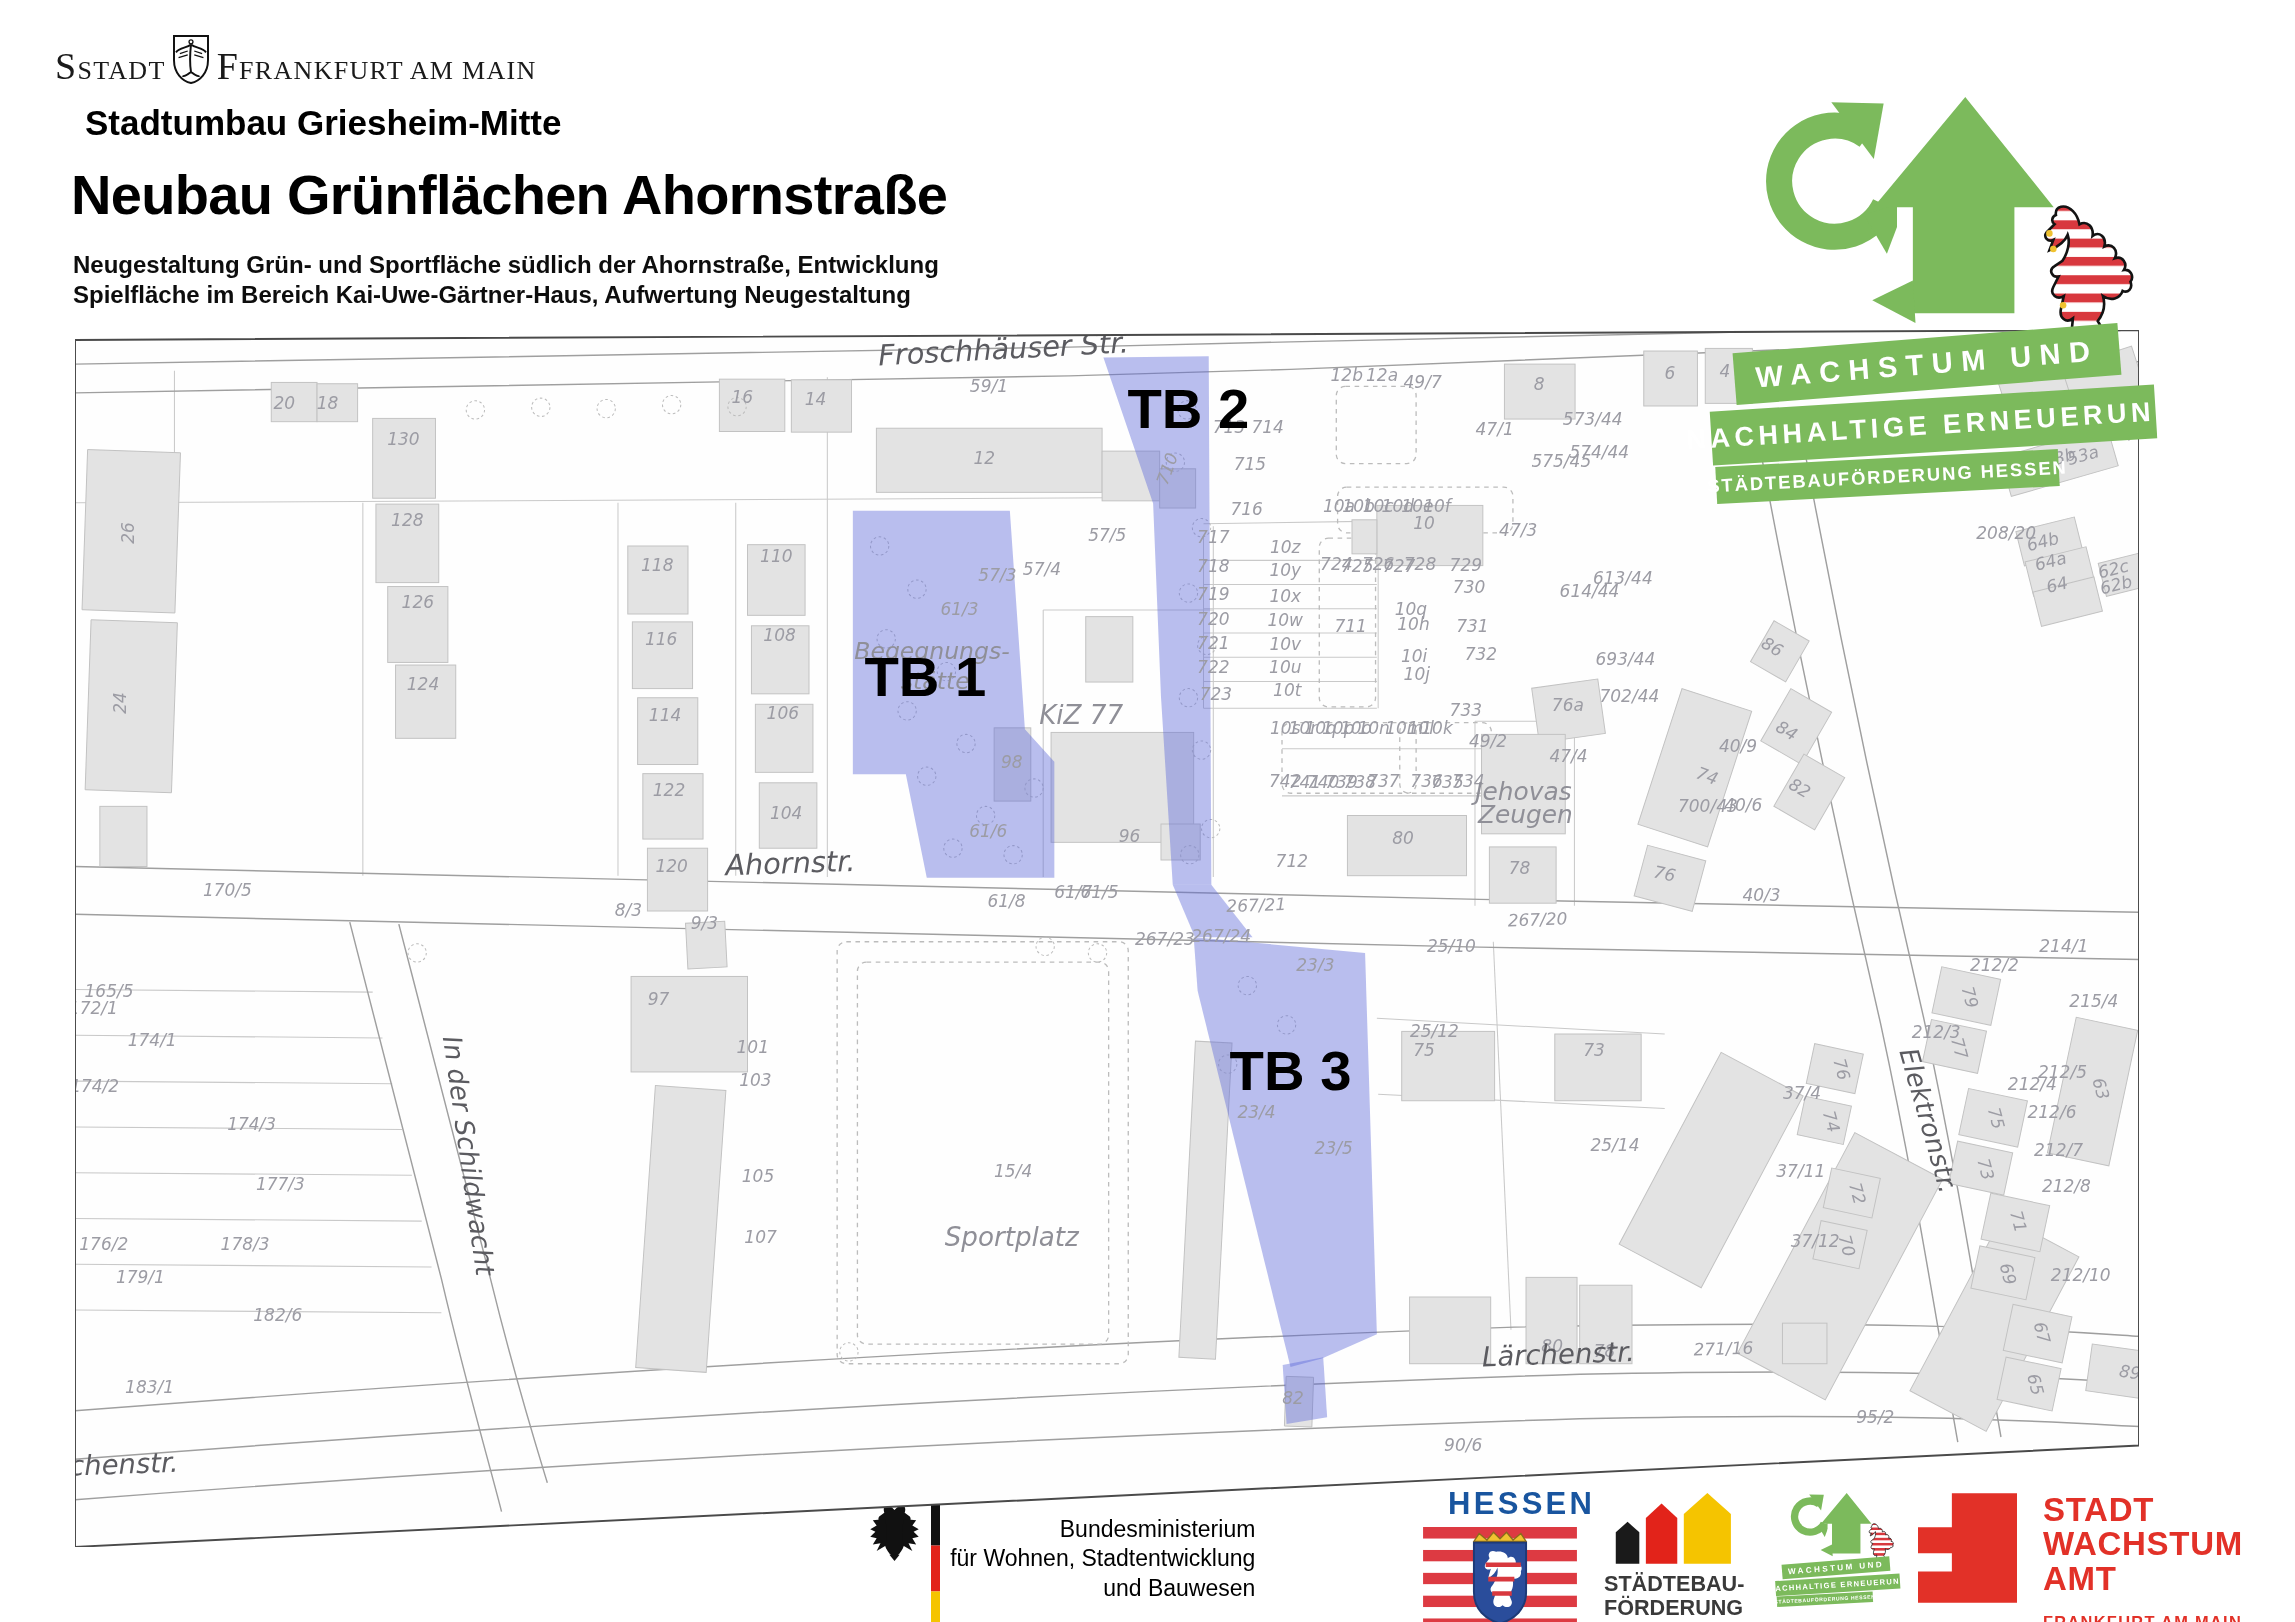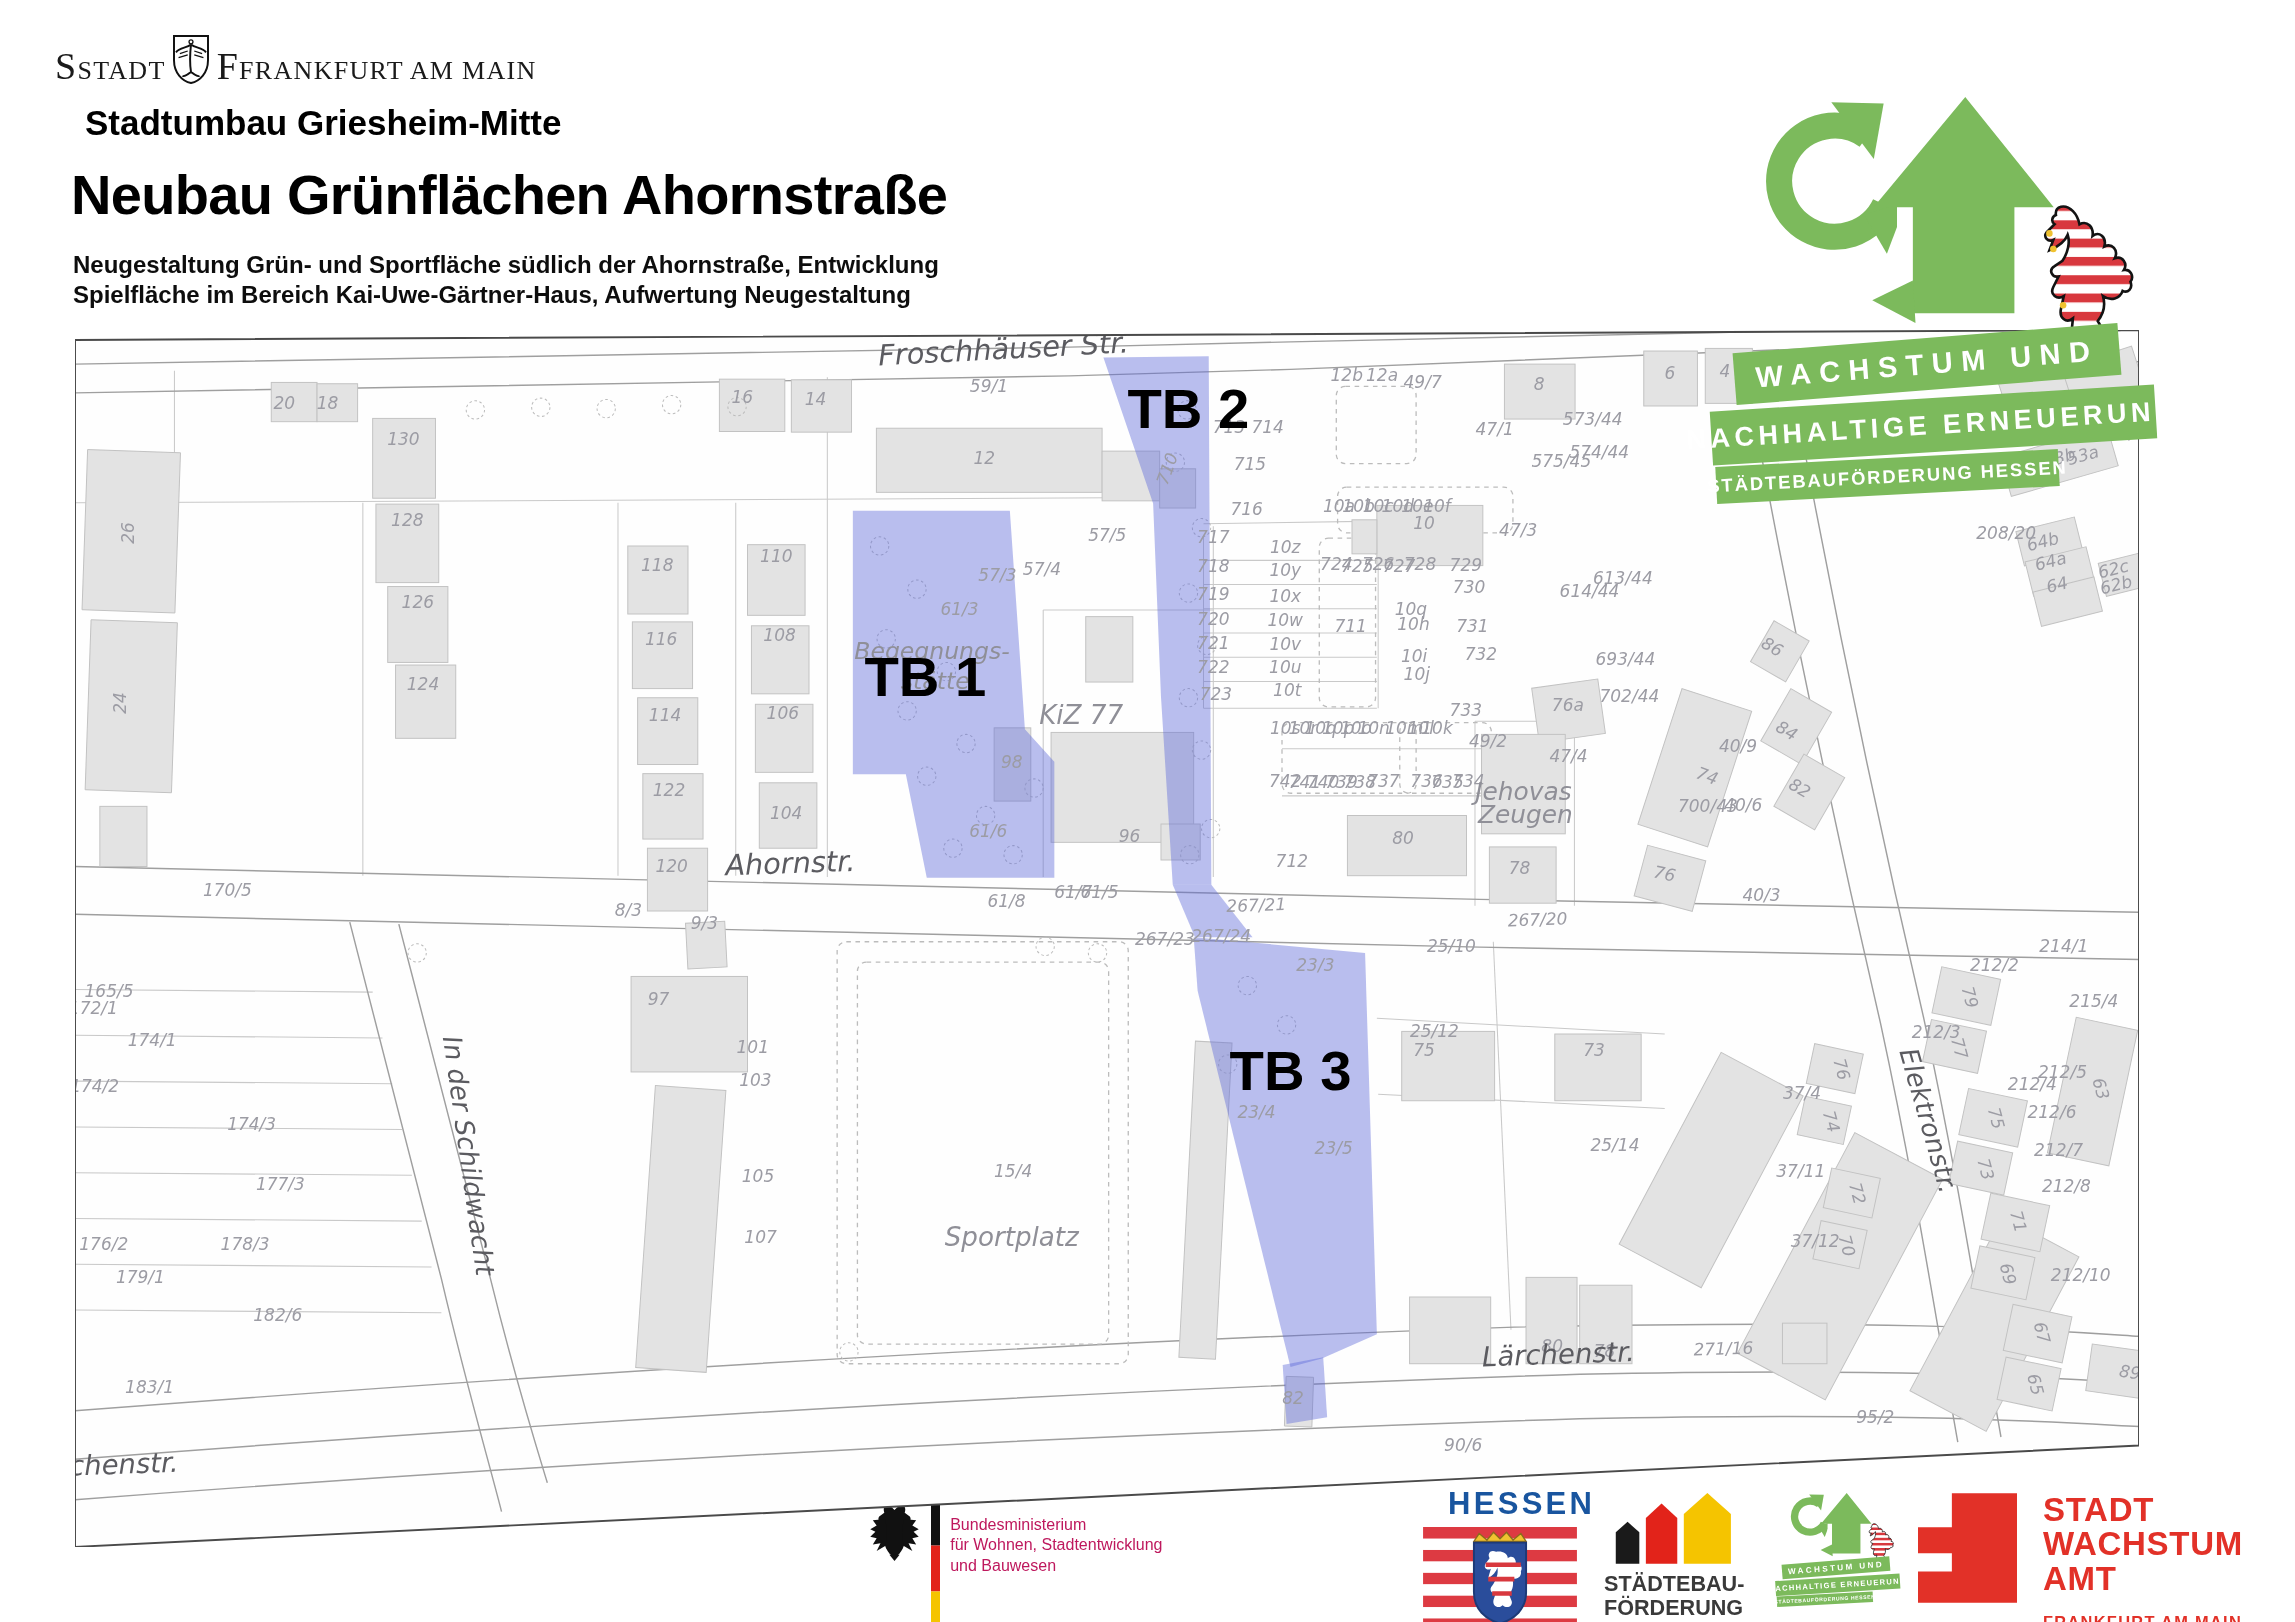--- a/index.html
+++ b/index.html
@@ -28,21 +28,21 @@
   
   .mapwrap{left:75px;top:330px;width:2064px;height:1217px;z-index:1;}
   svg text{font-family:"DejaVu Sans",sans-serif;}
   .maplbl-p{fill:#9c9ca4;font-style:italic;font-size:26px;}
   .maplbl-poi{fill:#8f8f97;font-style:italic;}
   .maplbl-s{fill:#5b5b60;font-style:italic;font-weight:500;}
   .maplbl-tb{fill:#000;font-weight:bold;font-size:86px;font-family:"Liberation Sans",sans-serif;}
 
   
   .bmlogo{left:869px;top:1499px;display:flex;align-items:flex-start;gap:10.5px;}
-  .bmtext{font-size:16px;color:#be185d;line-height:1.28;padding-top:15.7px;}
+  .bmtext{font-size:23px;color:#000000;line-height:1.28;padding-top:15.7px;text-align:right;}
   .hessenlogo{left:1423px;top:1486px;width:154px;}
   .hessenword{color:#19559f;font-weight:bold;font-size:31px;letter-spacing:3.3px;margin-left:25px;}
   .stblogo{left:1604px;top:1493px;width:170px;}
   .stbtext{font-size:21.6px;font-weight:bold;color:#3a3a3a;line-height:1.12;margin-top:5px;}
   .spalogo{left:1918px;top:1493px;display:flex;gap:26px;}
   .spatext{font-weight:bold;line-height:1.04;font-size:33px;letter-spacing:0.7px;}
   .spasub{font-weight:bold;font-size:16.4px;letter-spacing:1.3px;margin-top:17px;}
 </style>
 </head>
 <body>

